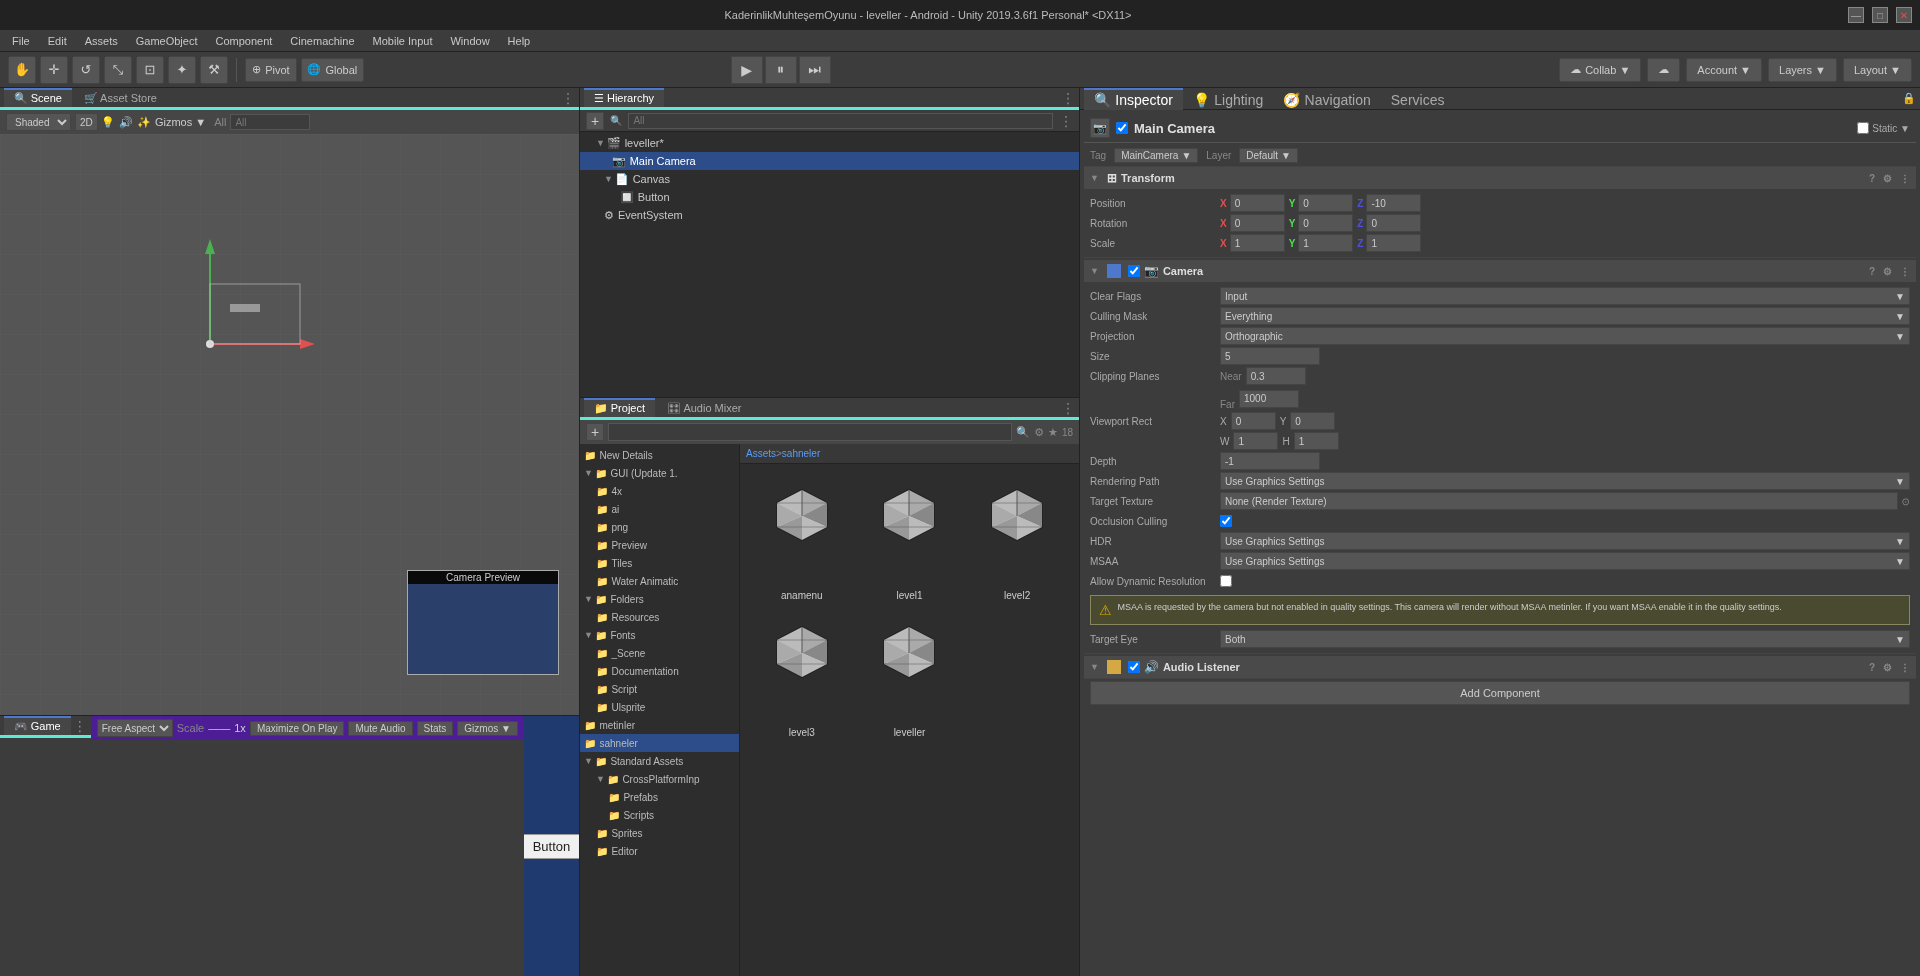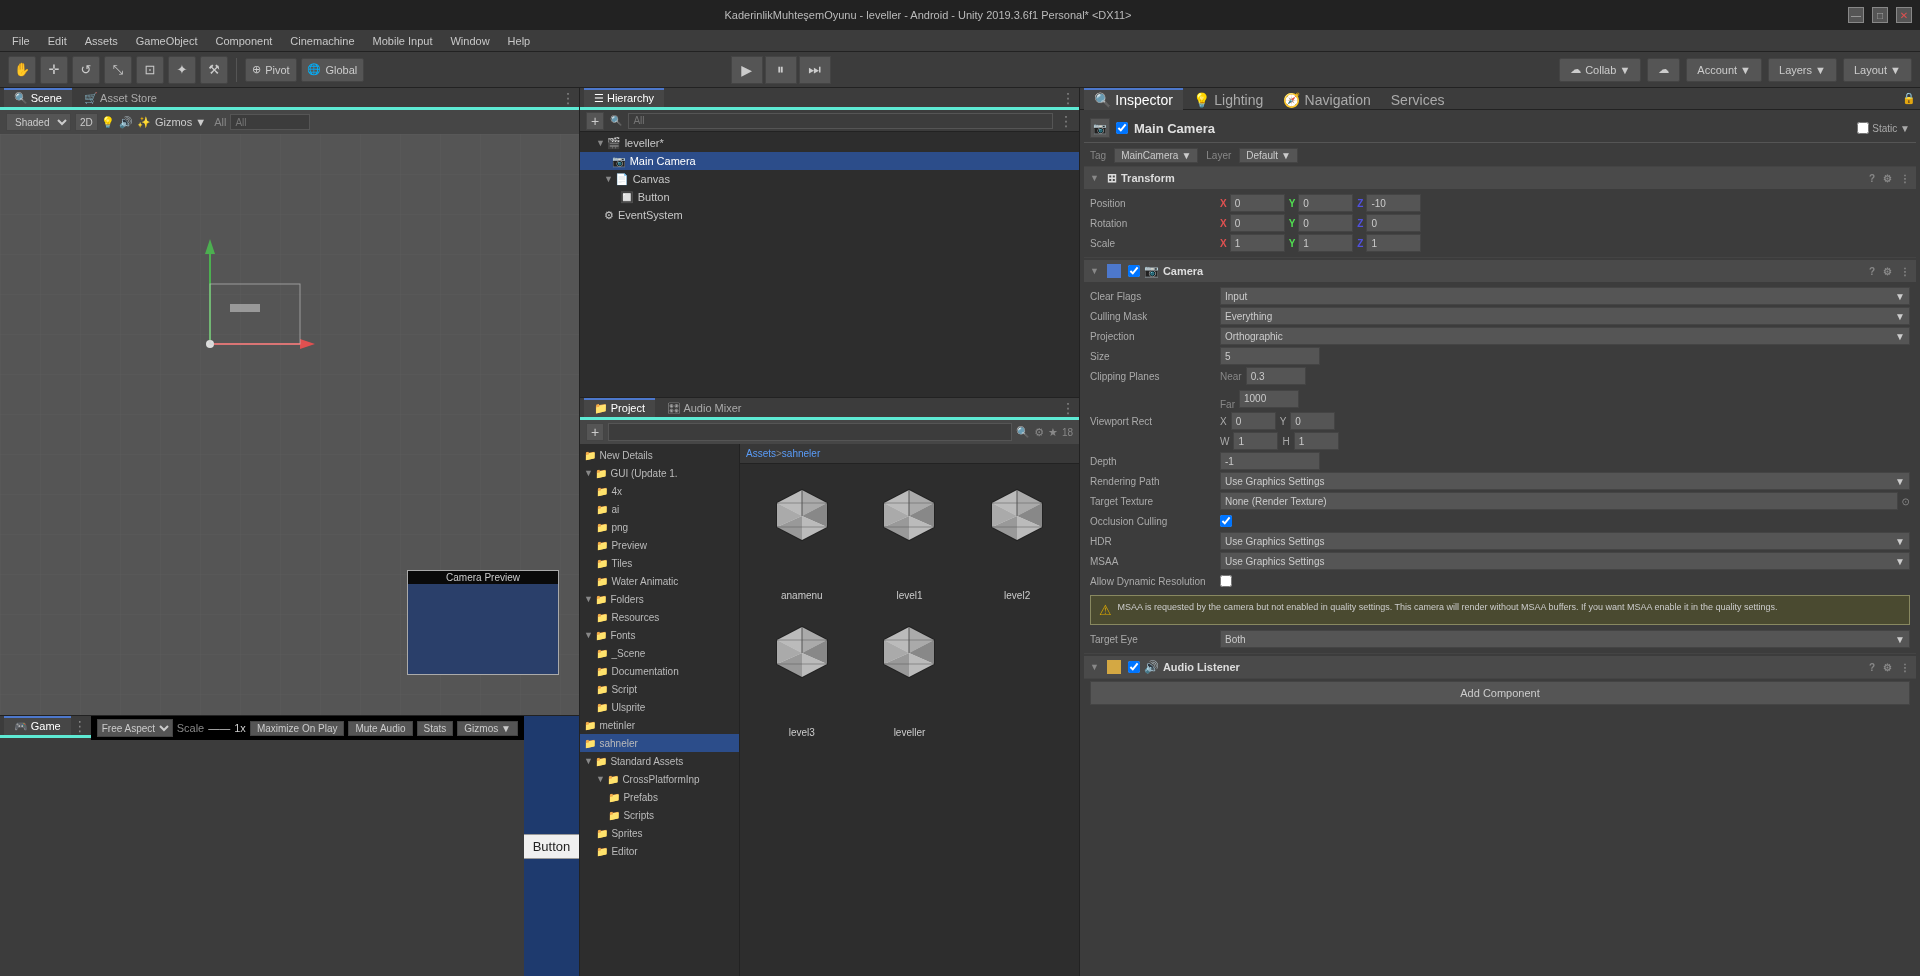--- a/index.html
+++ b/index.html
@@ -127,21 +127,21 @@
 
     
     #game-view {
       height: 260px;
       display: flex;
       flex-direction: row;
       background: #3c3c3c;
     }
     .game-toolbar {
       height: 24px;
-      background: #000000;
+      background: #4c1d95;
       display: flex;
       align-items: center;
       padding: 0 6px;
       gap: 4px;
       font-size: 11px;
     }
     .game-content {
       flex: 1;
       background: #1e3a6e;
       position: relative;
@@ -1141,21 +1141,21 @@
             </div>
           </div>
 
           <div class="prop-row">
             <div class="prop-label">Allow Dynamic Resolution</div>
             <input type="checkbox" style="width: 12px; height: 12px;">
           </div>
 
           <div class="info-box">
             <span class="info-icon">⚠</span>
-            <span>MSAA is requested by the camera but not enabled in quality settings. This camera will render without MSAA buffers. If you want MSAA enable it in the quality settings.</span>
+            <span>MSAA is requested by the camera but not enabled in quality settings. This camera will render without MSAA metinler. If you want MSAA enable it in the quality settings.</span>
           </div>
 
           <div class="prop-row">
             <div class="prop-label">Target Eye</div>
             <div class="prop-dropdown">
               <span>Both</span>
               <span>▼</span>
             </div>
           </div>
         </div>

